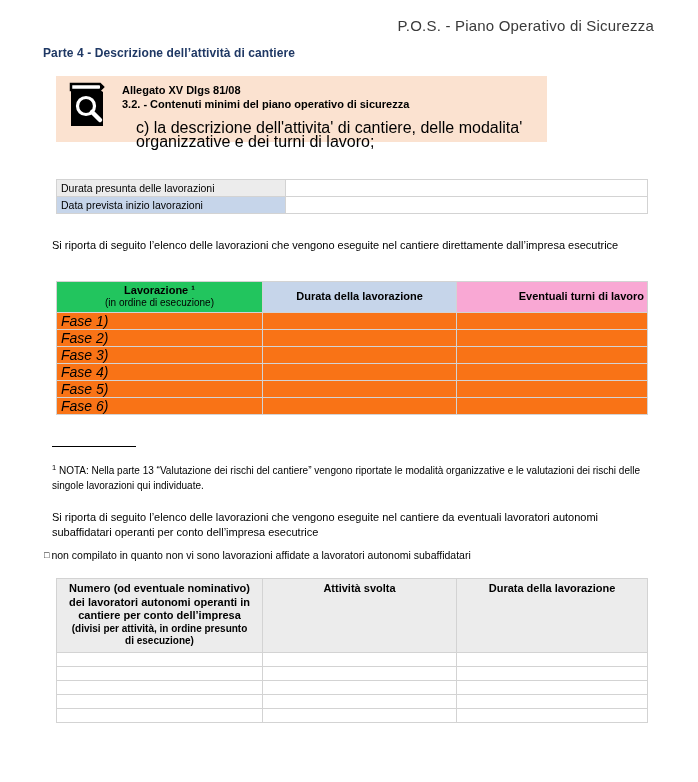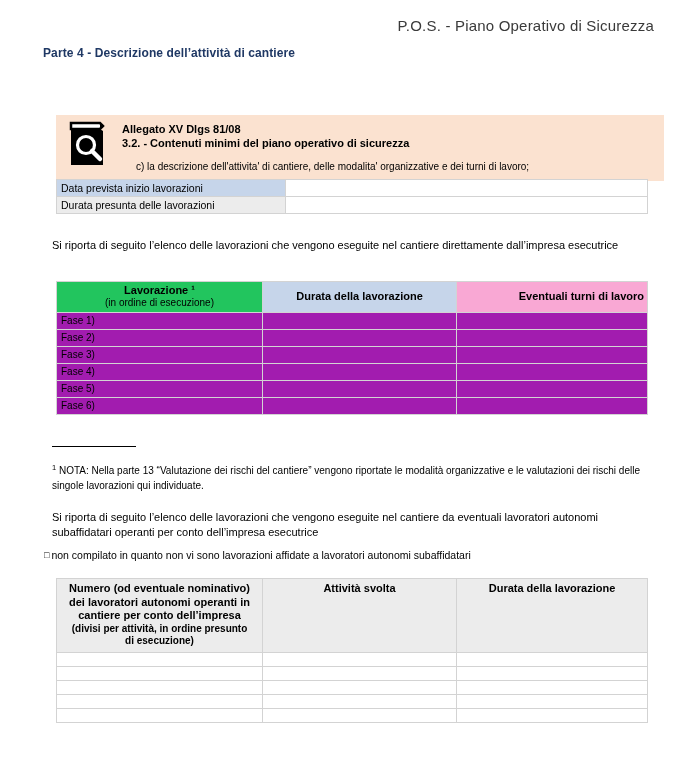--- a/index.html
+++ b/index.html
@@ -32,25 +32,24 @@
     font-weight: bold;
     color: #1F3864;
     letter-spacing: .1px;
     white-space: nowrap;
   }
 
   
   .banner {
     position: absolute;
     left: 56px; top: 76px;
-    width: 608px; height: 66px;
+    width: 491px; height: 66px;
     background: #FBE2D0;
     display: flex;
     align-items: flex-start;
-    margin-top: 39px;
   }
   .banner-icon {
     width: 62px;
     flex: 0 0 62px;
     display: flex;
     align-items: center;
     justify-content: center;
     padding-top: 6px;
   }
   .banner-body {
@@ -63,21 +62,21 @@
     line-height: 14px;
     color: #000;
   }
   .banner-line2 {
     font-size: 11px;
     font-weight: bold;
     line-height: 14px;
     color: #000;
   }
   .banner-line3 {
-    font-size: 10px;
+    font-size: 16px;
     line-height: 14px;
     color: #000;
     padding-top: 10px;
     padding-left: 14px;
   }
 
   
   table.grid {
     position: absolute;
     border-collapse: collapse;
@@ -142,22 +141,23 @@
   #table-lavorazioni th.c3 { background: #f9a8d4; text-align: right; }
   #table-lavorazioni th .sub {
     font-weight: normal;
     font-size: 10px;
     display: block;
     line-height: 12px;
   }
   #table-lavorazioni td {
     height: 14px;
     line-height: 14px;
-    font-size: 10px;
-    background: #a21caf;
+    font-size: 14px;
+    background: #f97316;
+    font-style: italic;
   }
 
   
   #table-autonomi { left: 56px; top: 578px; width: 592px; }
   #table-autonomi th {
     text-align: center;
     font-weight: bold;
     font-size: 11px;
     line-height: 13.5px;
     padding: 3px 12px 4px;
@@ -212,25 +212,25 @@
     <div class="banner-body">
       <div class="banner-line1">Allegato XV Dlgs 81/08</div>
       <div class="banner-line2">3.2. - Contenuti minimi del piano operativo di sicurezza</div>
       <div class="banner-line3">c) la descrizione dell'attivita' di cantiere, delle modalita' organizzative e dei turni di lavoro;</div>
     </div>
   </div>
 
   <table class="grid" id="table-dates">
     <tbody>
       <tr>
+        <td class="lbl-gray">Durata presunta delle lavorazioni</td>
+        <td class="val"></td>
+      </tr>
+      <tr>
         <td class="lbl-blue">Data prevista inizio lavorazioni</td>
-        <td class="val"></td>
-      </tr>
-      <tr>
-        <td class="lbl-gray">Durata presunta delle lavorazioni</td>
         <td class="val"></td>
       </tr>
     </tbody>
   </table>
 
   <div class="para" id="para-intro-1">Si riporta di seguito l’elenco delle lavorazioni che vengono eseguite nel cantiere direttamente dall’impresa esecutrice</div>
 
   <table class="grid" id="table-lavorazioni">
     <thead>
       <tr>

